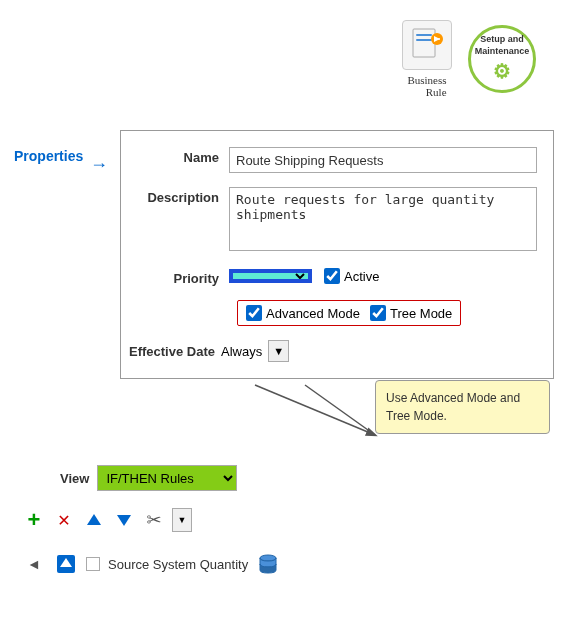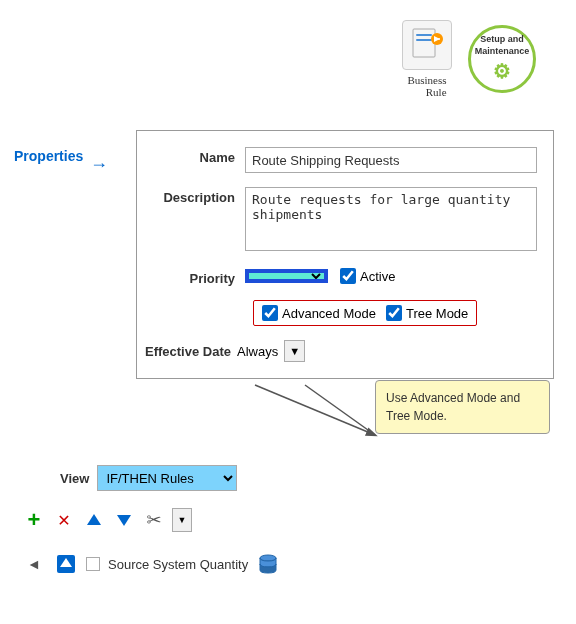--- a/index.html
+++ b/index.html
@@ -93,21 +93,21 @@
       top: 152px;
       left: 90px;
       color: #0066cc;
       font-size: 16px;
     }
 
     
     .form-panel {
       position: absolute;
       top: 130px;
-      left: 136px;
+      left: 120px;
       right: 22px;
       border: 1px solid #999;
       background: #fff;
       padding: 16px 16px 16px 8px;
     }
 
     .form-row {
       display: flex;
       align-items: flex-start;
       margin-bottom: 14px;
@@ -260,21 +260,21 @@
       font-size: 13px;
       font-weight: bold;
       color: #333;
     }
 
     .view-select {
       height: 26px;
       border: 1px solid #aaa;
       padding: 2px 4px;
       font-size: 13px;
-      background: #7dd3fc;
+      background: #84cc16;
       cursor: pointer;
       min-width: 140px;
     }
 
     
     .toolbar-row {
       position: absolute;
       top: 508px;
       left: 22px;
       display: flex;

